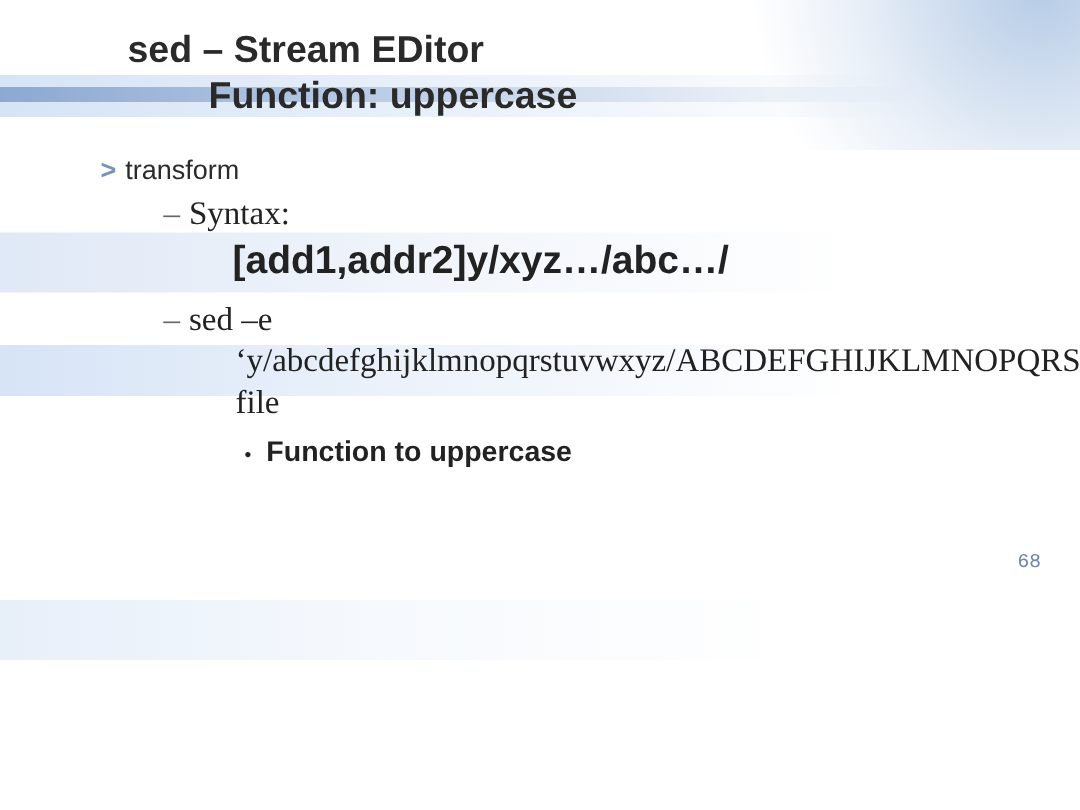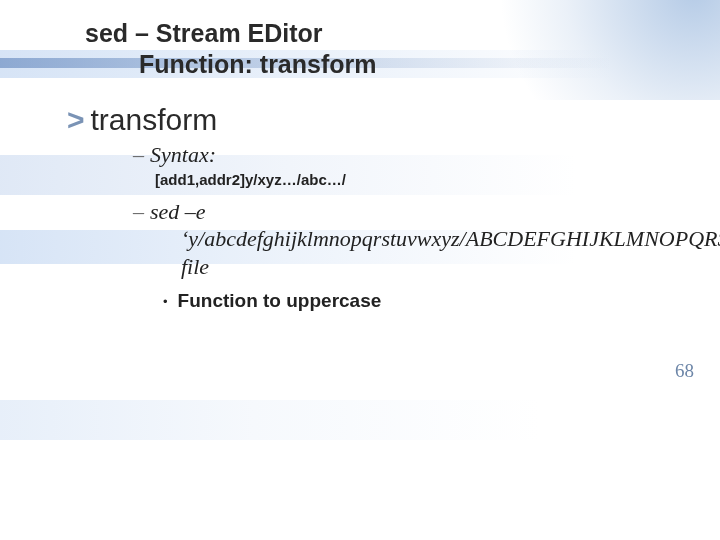--- a/index.html
+++ b/index.html
@@ -61,47 +61,46 @@
     font-size: 25px;
     color: #2a2a2a;
     line-height: 1.25;
     margin-bottom: 22px;
   }
   .title-line2 {
     padding-left: 54px;
   }
 
   .lvl1 {
-    font-size: 30px;
+    font-size: 18px;
     color: #2a2a2a;
     margin: 6px 0 4px -18px;
   }
   .lvl1 .chev {
     color: #7a93b5;
     font-weight: bold;
     padding-right: 6px;
   }
 
   .lvl2 {
     font-family: "Times New Roman", Times, serif;
     font-size: 22px;
     color: #222;
-    margin: 2px 0 2px 48px;
+    margin: 2px 0 2px 24px;
     line-height: 1.25;
-    font-style: italic;
   }
   .lvl2 .dash {
     color: #666;
     padding-right: 6px;
   }
 
   .lvl3 {
     font-family: Verdana, Geneva, sans-serif;
     font-weight: bold;
-    font-size: 15px;
+    font-size: 26px;
     color: #222;
     margin: 2px 0 8px 70px;
     line-height: 1.3;
   }
 
   .lvl3b {
     font-family: Verdana, Geneva, sans-serif;
     font-weight: bold;
     font-size: 19px;
     color: #222;
@@ -120,43 +119,43 @@
     font-size: 22px;
     margin-left: 48px;
     line-height: 1.25;
     max-width: 540px;
   }
 
   .pagenum {
     position: absolute;
     bottom: 18px;
     right: 26px;
-    font-size: 19px;
+    font-size: 13px;
     color: #6d86a8;
-    font-family: Liberation Serif, serif;
+    font-family: Liberation Mono, monospace;
     z-index: 1;
   }
 </style>
 </head>
 <body>
 
 <div class="slide">
 
   <div class="bg-band band1"></div>
   <div class="bg-band band2"></div>
   <div class="bg-band band3"></div>
   <div class="bg-band band4"></div>
   <div class="bg-band band5"></div>
   <div class="corner"></div>
 
   <div class="content">
 
     <div class="title">
       <div>sed – Stream EDitor</div>
-      <div class="title-line2">Function: transform</div>
+      <div class="title-line2">Function: uppercase</div>
     </div>
 
     <div class="lvl1">
       <span class="chev">&gt;</span><span>transform</span>
     </div>
     <div class="lvl2">
       <span class="dash">–</span><span>Syntax:</span>
     </div>
     <div class="lvl3">[add1,addr2]y/xyz…/abc…/</div>
 

